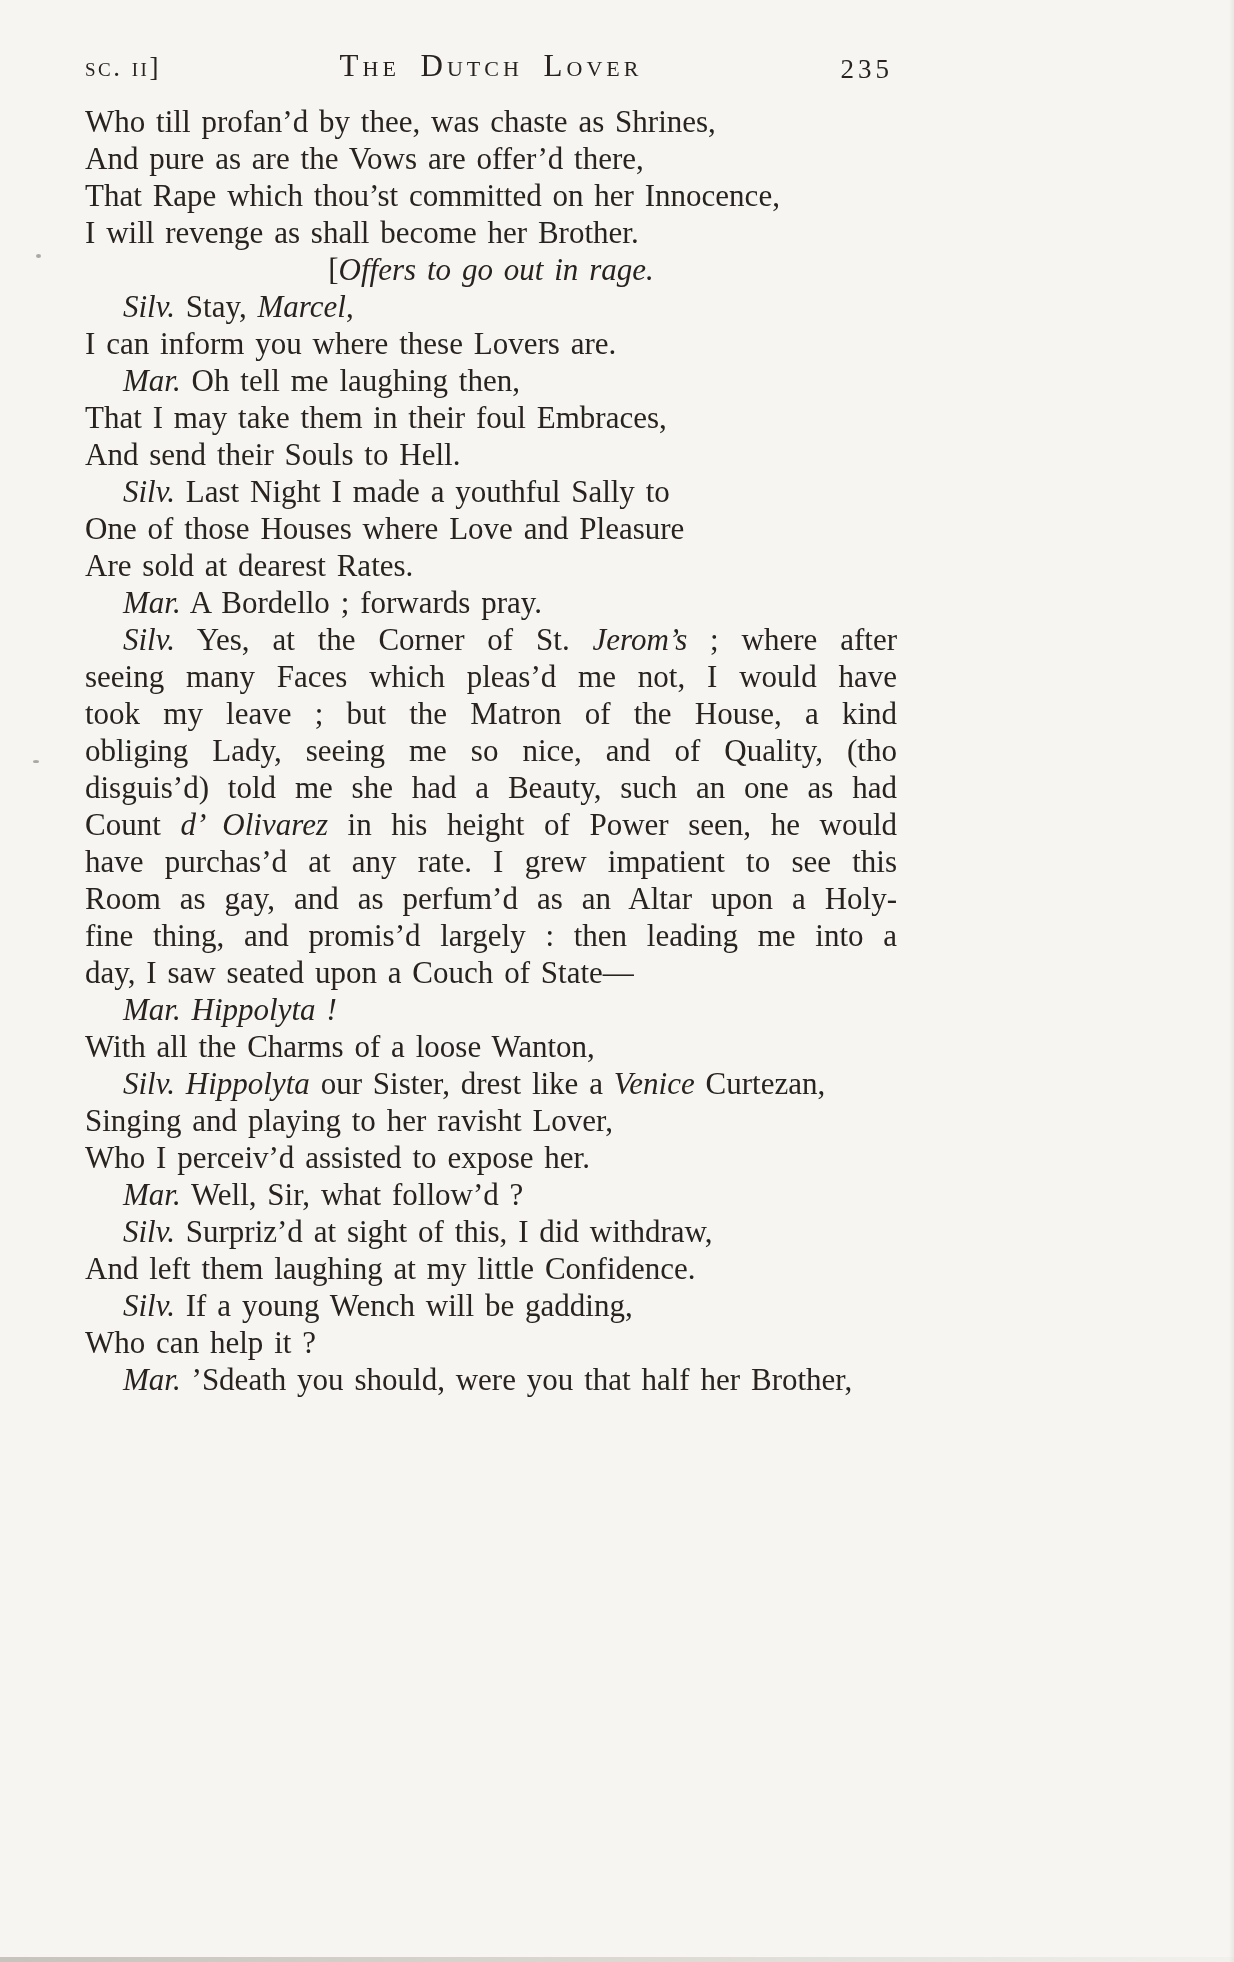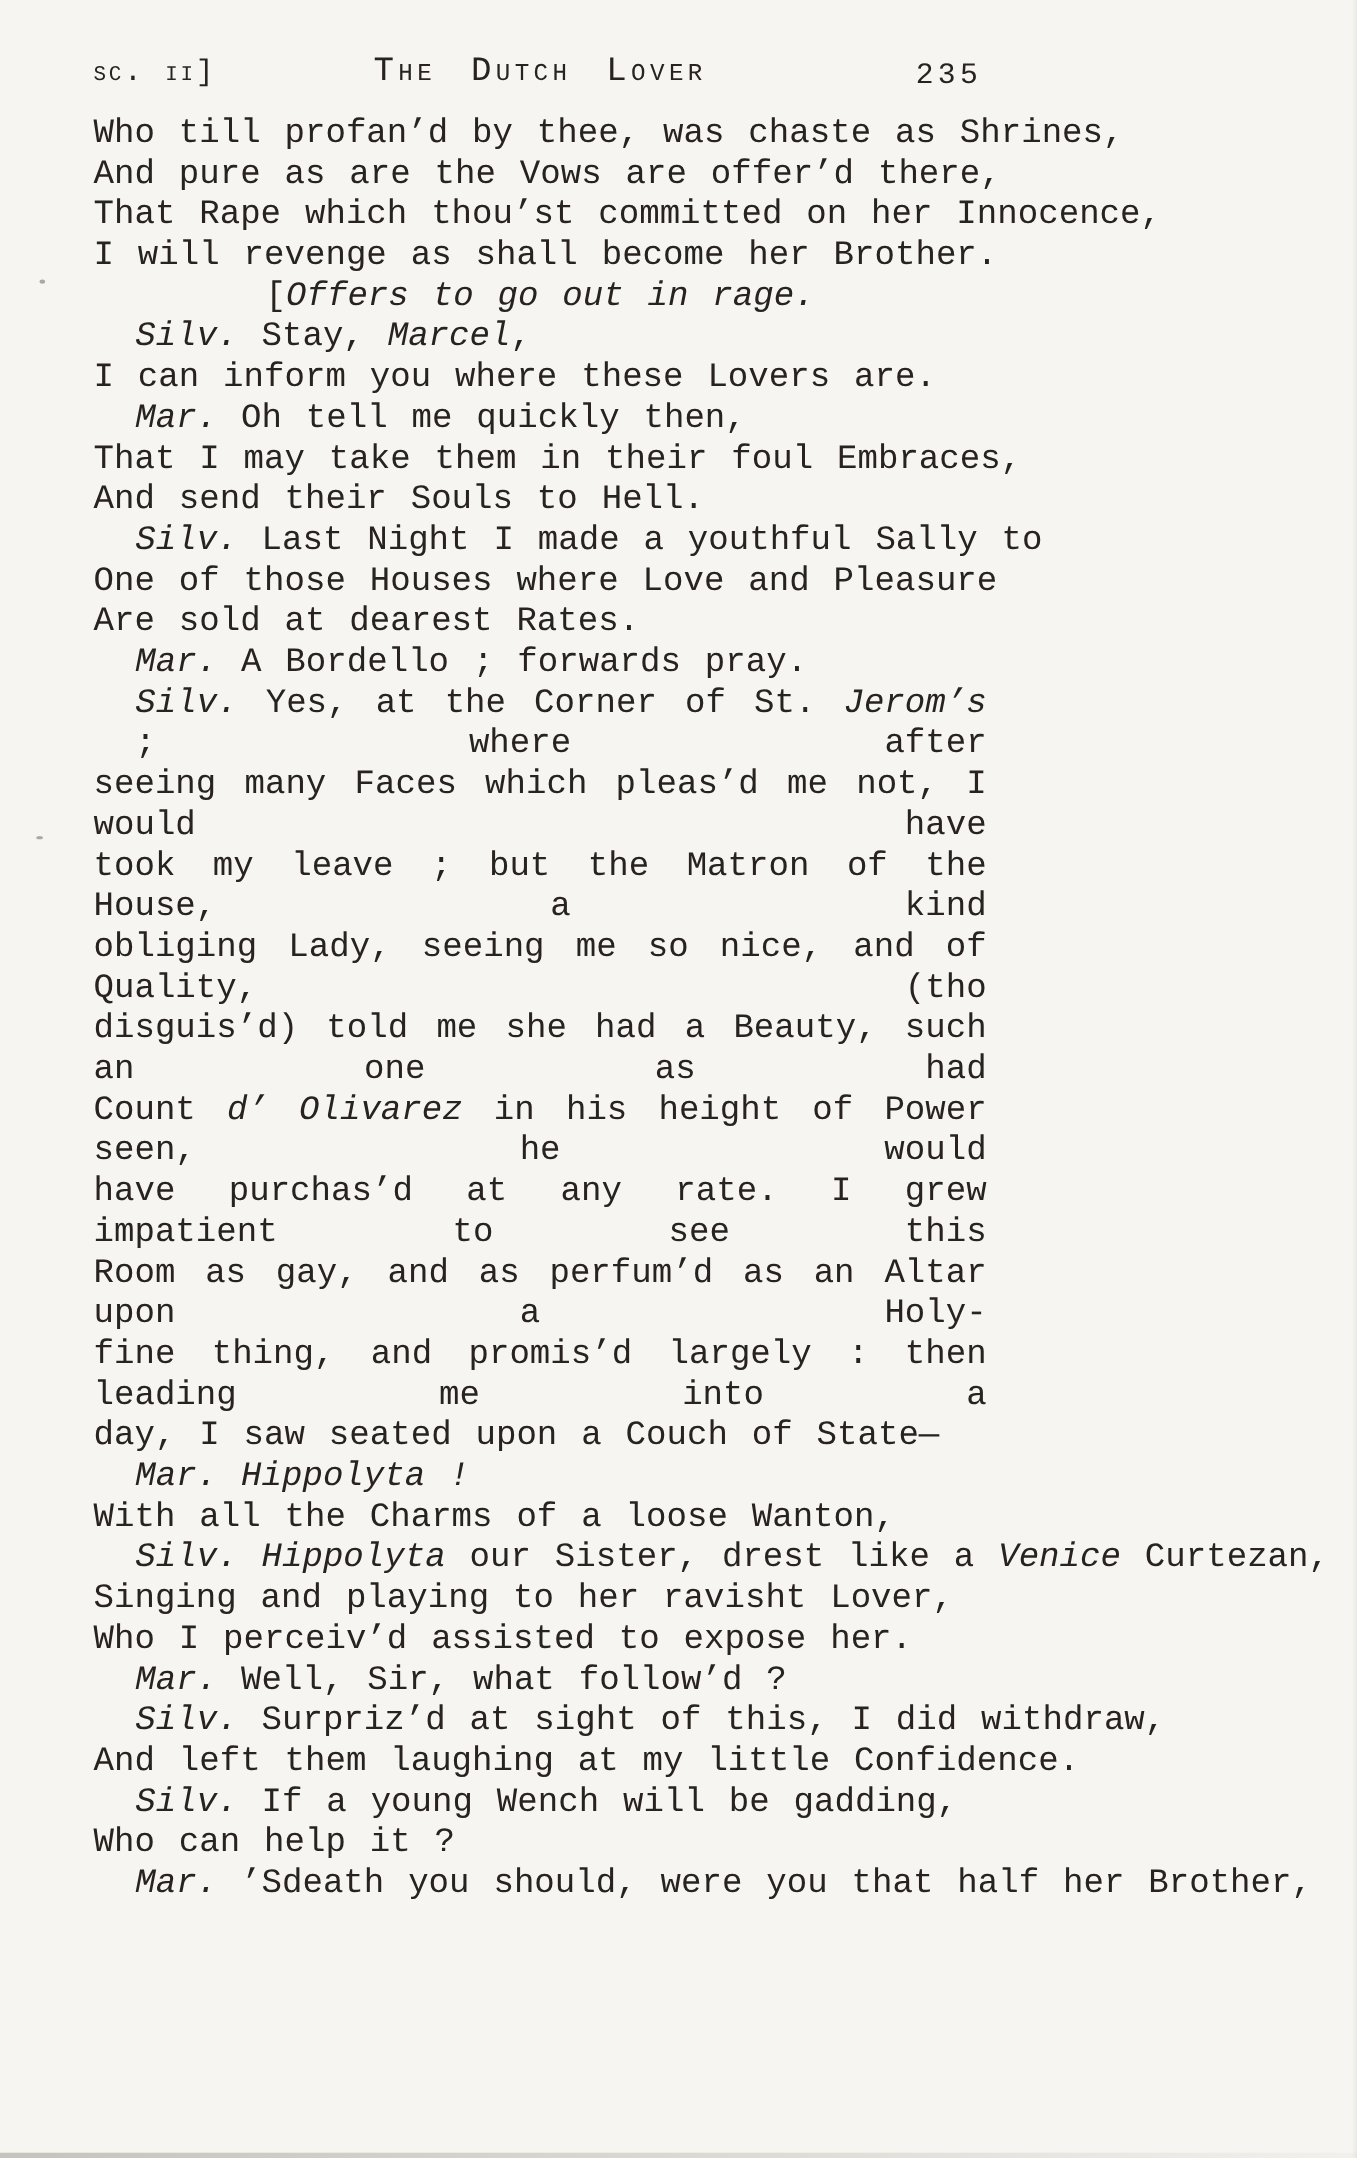--- a/index.html
+++ b/index.html
@@ -7,21 +7,21 @@
     --ink:#28231e;
   }
   *{box-sizing:border-box}
   html,body{margin:0;padding:0;background:#e9e7e2}
   .page{
     position:relative;
     width:1234px;height:1962px;
     margin:0 auto;
     background:var(--paper);
     color:var(--ink);
-    font-family:Liberation Mono, monospace;
+    font-family:Liberation Serif, serif;
     overflow:hidden;
   }
   .textblock{
     position:absolute;
     left:85px;top:50px;width:812px;
   }
   .runhead{position:relative;height:46px;font-size:27px}
   .runhead .scene{
     position:absolute;left:0;top:2px;
     font-variant:small-caps;letter-spacing:2.5px;
@@ -79,21 +79,21 @@
     </div>
 
     <div class="bodytext">
         <div class="line"><span>Who till profan’d by thee, was chaste as Shrines,</span></div>
         <div class="line"><span>And pure as are the Vows are offer’d there,</span></div>
         <div class="line"><span>That Rape which thou’st committed on her Innocence,</span></div>
         <div class="line"><span>I will revenge as shall become her Brother.</span></div>
         <div class="line right"><span>[</span><span class="it">Offers to go out in rage.</span></div>
         <div class="line indent"><span class="it">Silv.</span><span> Stay, </span><span class="it">Marcel</span><span>,</span></div>
         <div class="line"><span>I can inform you where these Lovers are.</span></div>
-        <div class="line indent"><span class="it">Mar.</span><span> Oh tell me quickly then,</span></div>
+        <div class="line indent"><span class="it">Mar.</span><span> Oh tell me laughing then,</span></div>
         <div class="line"><span>That I may take them in their foul Embraces,</span></div>
         <div class="line"><span>And send their Souls to Hell.</span></div>
         <div class="line indent"><span class="it">Silv.</span><span> Last Night I made a youthful Sally to</span></div>
         <div class="line"><span>One of those Houses where Love and Pleasure</span></div>
         <div class="line"><span>Are sold at dearest Rates.</span></div>
         <div class="line indent"><span class="it">Mar.</span><span> A Bordello ; forwards pray.</span></div>
         <div class="line indent justify"><span class="it">Silv.</span><span> Yes, at the Corner of St. </span><span class="it">Jerom’s</span><span> ; where after</span></div>
         <div class="line justify"><span>seeing many Faces which pleas’d me not, I would have</span></div>
         <div class="line justify"><span>took my leave ; but the Matron of the House, a kind</span></div>
         <div class="line justify"><span>obliging Lady, seeing me so nice, and of Quality, (tho</span></div>

